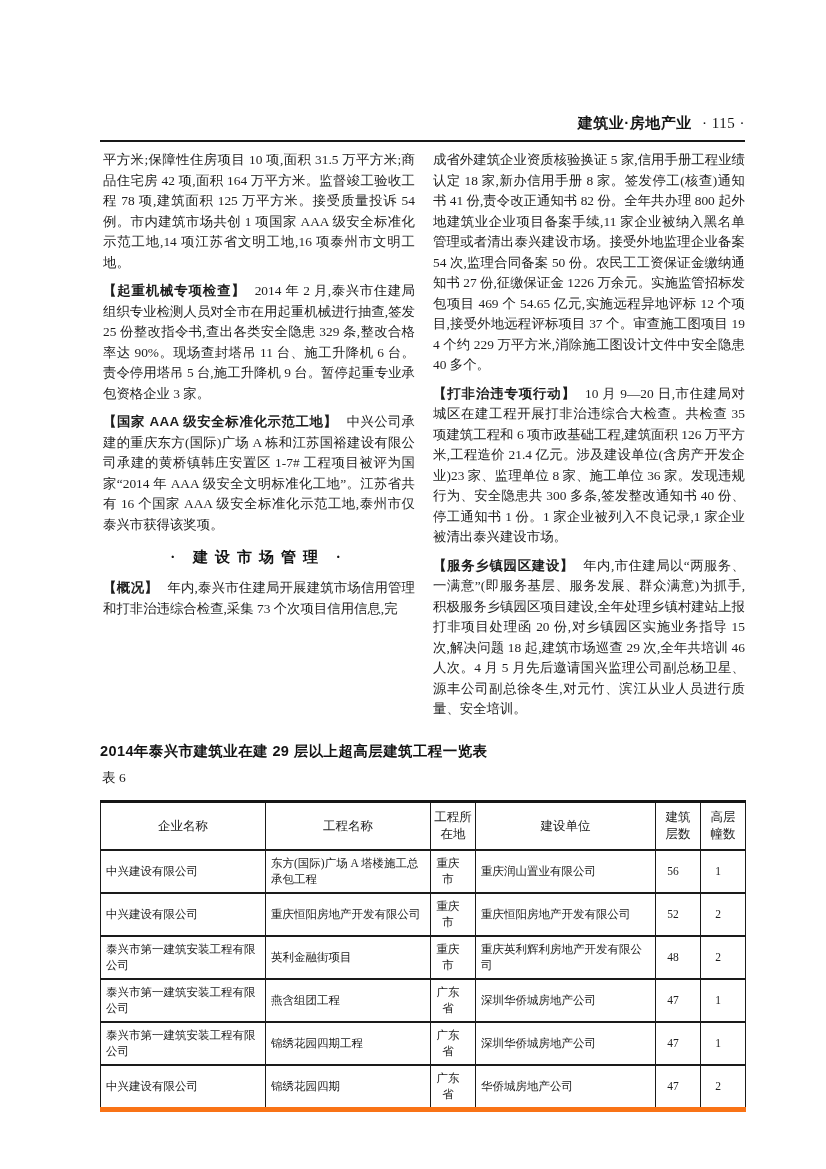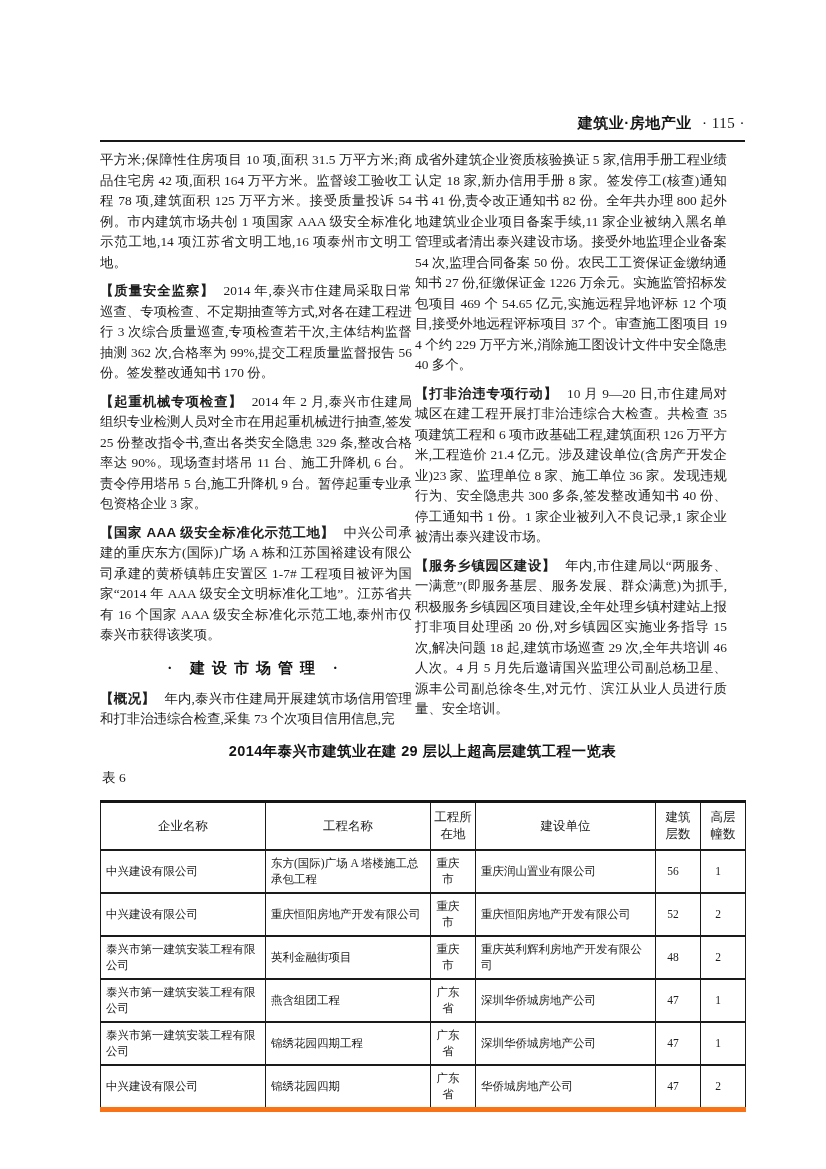--- a/index.html
+++ b/index.html
@@ -45,21 +45,22 @@
     height: 2px;
     background: #181818;
   }
   
   .columns {
     position: absolute;
     top: 150px;
     left: 100px;
     width: 645px;
     display: flex;
-    gap: 3px;
+    gap: 18px;
+    justify-content: flex-end;
   }
   .col { width: 312px; }
   .para {
     font-size: 13.4px;
     line-height: 20.5px;
     text-align: justify;
     margin-bottom: 8px;
     word-break: break-all;
   }
   .sec-label {
@@ -81,21 +82,20 @@
   .table-section {
     position: absolute;
     top: 736px;
     left: 100px;
     width: 645px;
     background: #ffffff;
     z-index: 2;
     padding-top: 6px;
   }
   .table-title {
-    text-align: center;
     font-family: "Liberation Sans", "DejaVu Sans", sans-serif;
     font-weight: 700;
     font-size: 14.5px;
     letter-spacing: 0.4px;
     color: #141414;
   }
   .table-label {
     font-size: 13.5px;
     margin: 8px 0 13px 2px;
     color: #1a1a1a;
@@ -138,21 +138,20 @@
 
   <div class="page-header">
     <span class="sec-name">建筑业·房地产业</span>
     <span class="page-no">·  115  ·</span>
   </div>
   <div class="header-rule"></div>
 
   <div class="columns">
     <div class="col" id="col-left">
         <p class="para"><span>平方米;保障性住房项目 10 项,面积 31.5 万平方米;商品住宅房 42 项,面积 164 万平方米。监督竣工验收工程 78 项,建筑面积 125 万平方米。接受质量投诉 54 例。市内建筑市场共创 1 项国家 AAA 级安全标准化示范工地,14 项江苏省文明工地,16 项泰州市文明工地。</span></p>
-        <p class="para"><span class="sec-label">【质量安全监察】</span><span>2014 年,泰兴市住建局采取日常巡查、专项检查、不定期抽查等方式,对各在建工程进行 3 次综合质量巡查,专项检查若干次,主体结构监督抽测 362 次,合格率为 99%,提交工程质量监督报告 56 份。签发整改通知书 170 份。</span></p>
         <p class="para"><span class="sec-label">【起重机械专项检查】</span><span>2014 年 2 月,泰兴市住建局组织专业检测人员对全市在用起重机械进行抽查,签发 25 份整改指令书,查出各类安全隐患 329 条,整改合格率达 90%。现场查封塔吊 11 台、施工升降机 6 台。责令停用塔吊 5 台,施工升降机 9 台。暂停起重专业承包资格企业 3 家。</span></p>
         <p class="para"><span class="sec-label">【国家 AAA 级安全标准化示范工地】</span><span>中兴公司承建的重庆东方(国际)广场 A 栋和江苏国裕建设有限公司承建的黄桥镇韩庄安置区 1-7# 工程项目被评为国家“2014 年 AAA 级安全文明标准化工地”。江苏省共有 16 个国家 AAA 级安全标准化示范工地,泰州市仅泰兴市获得该奖项。</span></p>
         <div class="section-heading">· 建设市场管理 ·</div>
         <p class="para"><span class="sec-label">【概况】</span><span>年内,泰兴市住建局开展建筑市场信用管理和打非治违综合检查,采集 73 个次项目信用信息,完</span></p>
       </div>
     <div class="col" id="col-right">
         <p class="para"><span>成省外建筑企业资质核验换证 5 家,信用手册工程业绩认定 18 家,新办信用手册 8 家。签发停工(核查)通知书 41 份,责令改正通知书 82 份。全年共办理 800 起外地建筑业企业项目备案手续,11 家企业被纳入黑名单管理或者清出泰兴建设市场。接受外地监理企业备案 54 次,监理合同备案 50 份。农民工工资保证金缴纳通知书 27 份,征缴保证金 1226 万余元。实施监管招标发包项目 469 个 54.65 亿元,实施远程异地评标 12 个项目,接受外地远程评标项目 37 个。审查施工图项目 194 个约 229 万平方米,消除施工图设计文件中安全隐患 40 多个。</span></p>
         <p class="para"><span class="sec-label">【打非治违专项行动】</span><span>10 月 9—20 日,市住建局对城区在建工程开展打非治违综合大检查。共检查 35 项建筑工程和 6 项市政基础工程,建筑面积 126 万平方米,工程造价 21.4 亿元。涉及建设单位(含房产开发企业)23 家、监理单位 8 家、施工单位 36 家。发现违规行为、安全隐患共 300 多条,签发整改通知书 40 份、停工通知书 1 份。1 家企业被列入不良记录,1 家企业被清出泰兴建设市场。</span></p>
         <p class="para"><span class="sec-label">【服务乡镇园区建设】</span><span>年内,市住建局以“两服务、一满意”(即服务基层、服务发展、群众满意)为抓手,积极服务乡镇园区项目建设,全年处理乡镇村建站上报打非项目处理函 20 份,对乡镇园区实施业务指导 15 次,解决问题 18 起,建筑市场巡查 29 次,全年共培训 46 人次。4 月 5 月先后邀请国兴监理公司副总杨卫星、源丰公司副总徐冬生,对元竹、滨江从业人员进行质量、安全培训。</span></p>
       </div>

